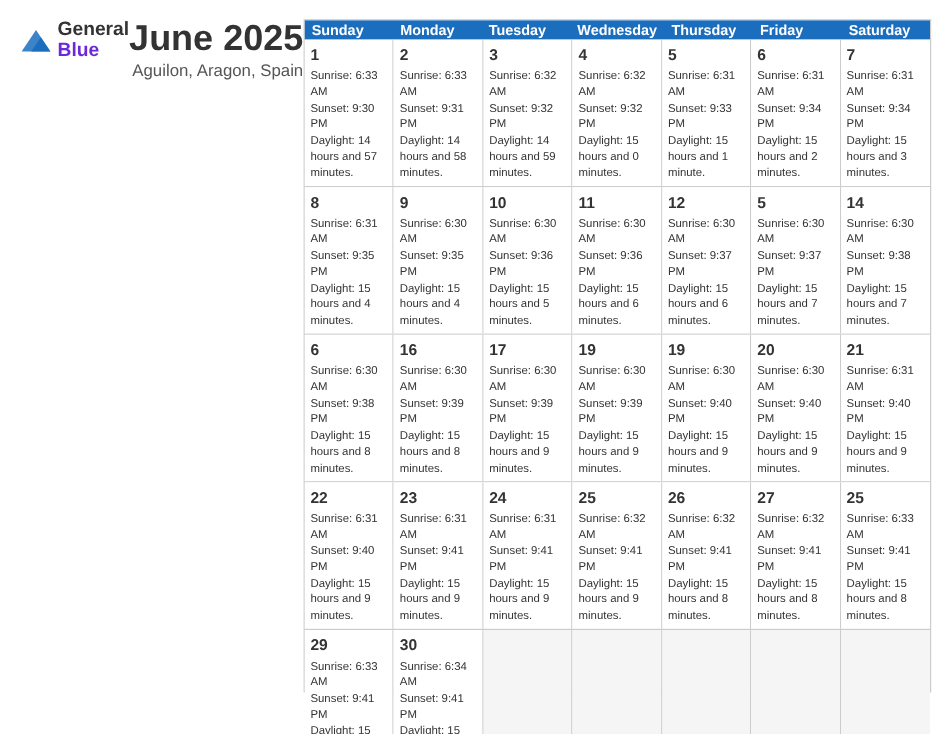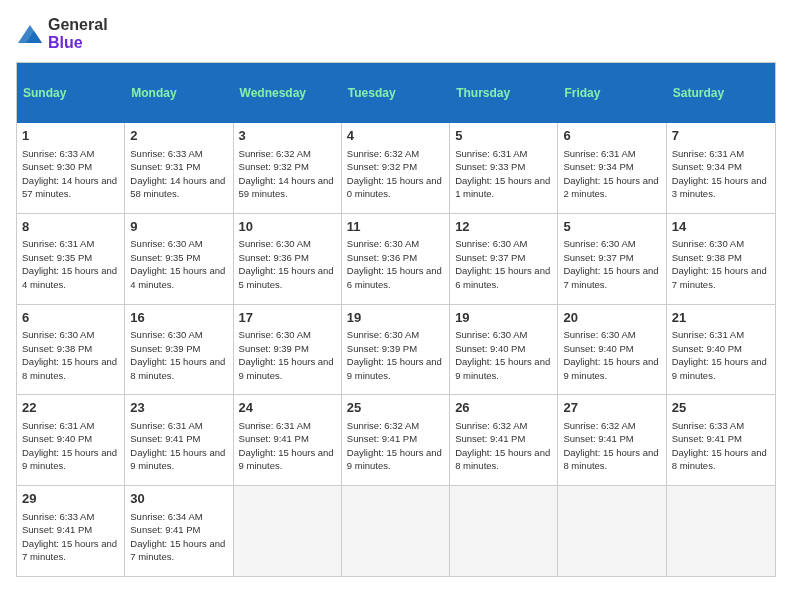--- a/index.html
+++ b/index.html
@@ -9,21 +9,21 @@
       background: #fff;
       font-family: Arial, sans-serif;
       font-size: 11px;
       color: #333;
     }
     .page {
       width: 792px;
       height: 589px;
       padding: 16px 16px 12px 16px;
       display: flex;
-      flex-direction: column;
+      flex-direction: row;
     }
     .header {
       display: flex;
       justify-content: space-between;
       align-items: flex-start;
       margin-bottom: 10px;
     }
     .logo {
       display: flex;
       align-items: center;
@@ -50,24 +50,24 @@
       display: flex;
       flex-direction: column;
       border: 1px solid #ccc;
     }
     .cal-header {
       display: grid;
       grid-template-columns: repeat(7, 1fr);
       background-color: #1a6ebd;
     }
     .cal-header-cell {
-      color: #86efac;
+      color: #ffffff;
       font-weight: bold;
       font-size: 12px;
-      padding: 23px 6px;
+      padding: 1px 6px;
       text-align: left;
     }
     .cal-body {
       flex: 1;
       display: flex;
       flex-direction: column;
     }
     .cal-row {
       display: grid;
       grid-template-columns: repeat(7, 1fr);
@@ -112,28 +112,32 @@
     <div class="logo">
       <svg class="logo-icon" viewBox="0 0 28 22" xmlns="http://www.w3.org/2000/svg">
         <polygon points="14,2 26,20 2,20" fill="#1a6ebd" opacity="0.85"></polygon>
         <polygon points="18,8 26,20 10,20" fill="#1a6ebd"></polygon>
       </svg>
       <div>
         <span style="font-size:16px;font-weight:bold;color:#333;">General</span><br>
         <span style="font-size:16px;font-weight:bold;color:#6d28d9;">Blue</span>
       </div>
     </div>
+    <div class="header-right">
+      <div class="month-title">June 2025</div>
+      <div class="location">Aguilon, Aragon, Spain</div>
+    </div>
   </div>
 
   <div class="calendar">
     <div class="cal-header">
       <div class="cal-header-cell">Sunday</div>
       <div class="cal-header-cell">Monday</div>
+      <div class="cal-header-cell">Tuesday</div>
       <div class="cal-header-cell">Wednesday</div>
-      <div class="cal-header-cell">Tuesday</div>
       <div class="cal-header-cell">Thursday</div>
       <div class="cal-header-cell">Friday</div>
       <div class="cal-header-cell">Saturday</div>
     </div>
     <div class="cal-body">
 
       <div class="cal-row">
         <div class="cal-cell">
           <span class="day-number">1</span>
           <span class="cell-text">Sunrise: 6:33 AM<br>Sunset: 9:30 PM<br>Daylight: 14 hours and 57 minutes.</span>

